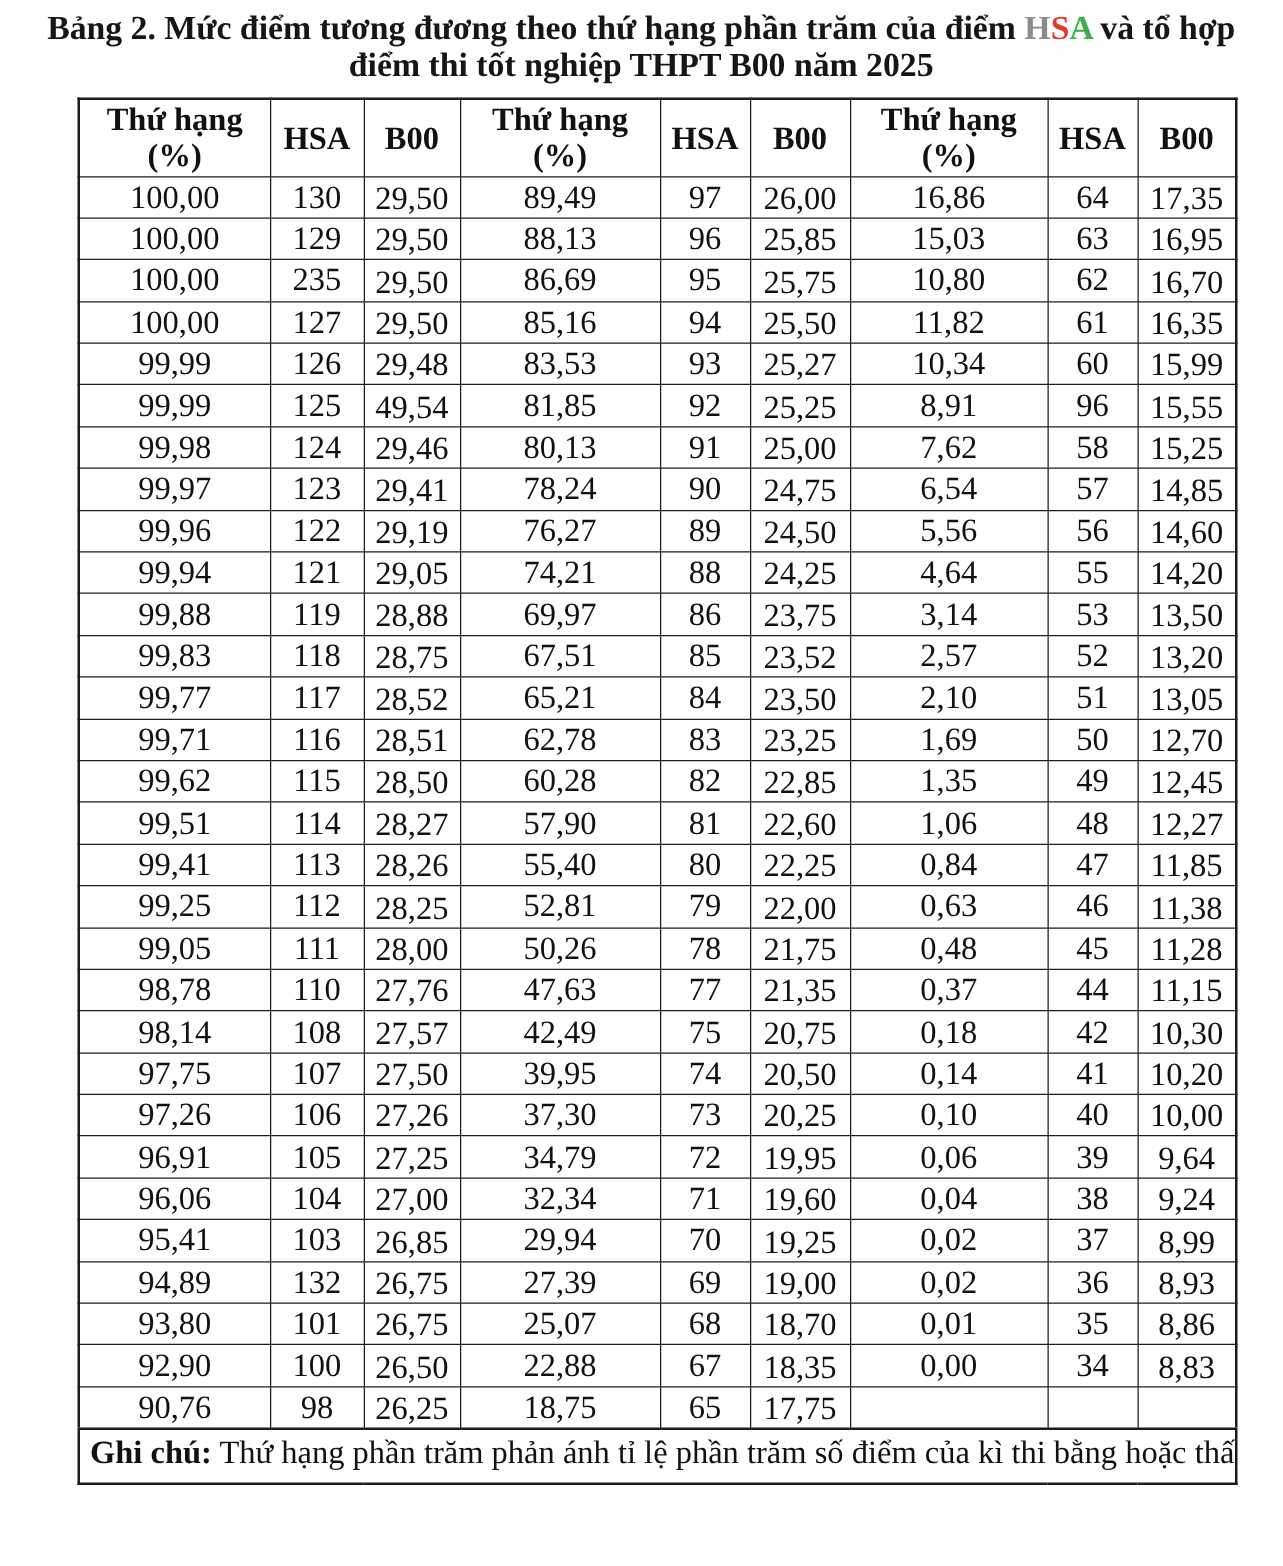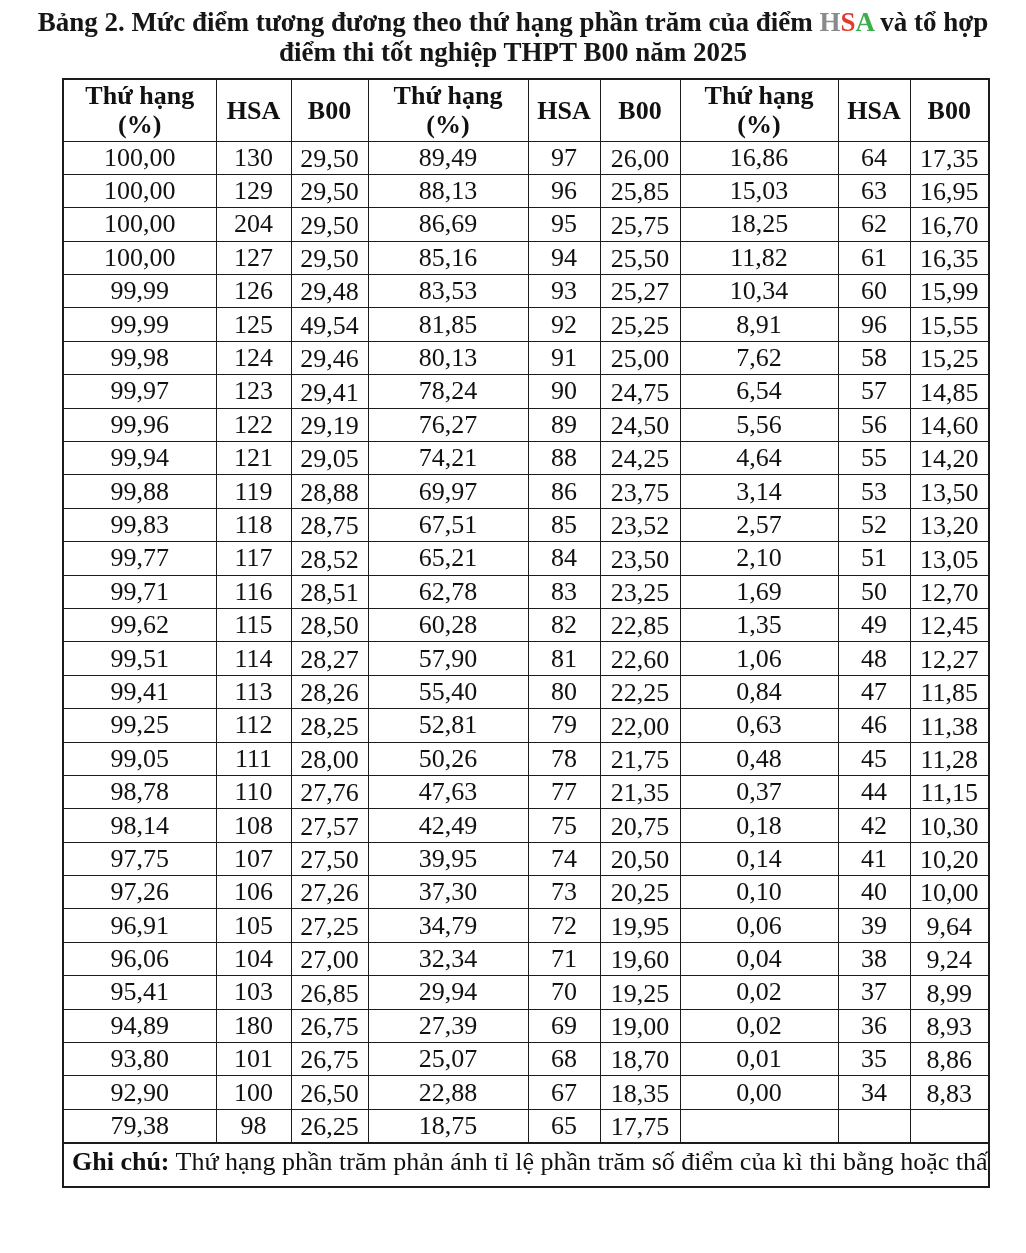--- a/index.html
+++ b/index.html
@@ -122,26 +122,26 @@
           <td class="b00">29,50</td>
           <td>88,13</td>
           <td>96</td>
           <td class="b00">25,85</td>
           <td>15,03</td>
           <td>63</td>
           <td class="b00">16,95</td>
         </tr>
         <tr class="data-row">
           <td>100,00</td>
-          <td>204</td>
+          <td>235</td>
           <td class="b00">29,50</td>
           <td>86,69</td>
           <td>95</td>
           <td class="b00">25,75</td>
-          <td>18,25</td>
+          <td>10,80</td>
           <td>62</td>
           <td class="b00">16,70</td>
         </tr>
         <tr class="data-row">
           <td>100,00</td>
           <td>127</td>
           <td class="b00">29,50</td>
           <td>85,16</td>
           <td>94</td>
           <td class="b00">25,50</td>
@@ -386,21 +386,21 @@
           <td class="b00">26,85</td>
           <td>29,94</td>
           <td>70</td>
           <td class="b00">19,25</td>
           <td>0,02</td>
           <td>37</td>
           <td class="b00">8,99</td>
         </tr>
         <tr class="data-row">
           <td>94,89</td>
-          <td>180</td>
+          <td>132</td>
           <td class="b00">26,75</td>
           <td>27,39</td>
           <td>69</td>
           <td class="b00">19,00</td>
           <td>0,02</td>
           <td>36</td>
           <td class="b00">8,93</td>
         </tr>
         <tr class="data-row">
           <td>93,80</td>
@@ -418,21 +418,21 @@
           <td>100</td>
           <td class="b00">26,50</td>
           <td>22,88</td>
           <td>67</td>
           <td class="b00">18,35</td>
           <td>0,00</td>
           <td>34</td>
           <td class="b00">8,83</td>
         </tr>
         <tr class="data-row">
-          <td>79,38</td>
+          <td>90,76</td>
           <td>98</td>
           <td class="b00">26,25</td>
           <td>18,75</td>
           <td>65</td>
           <td class="b00">17,75</td>
           <td></td>
           <td></td>
           <td class="b00"></td>
         </tr>
       </tbody>

